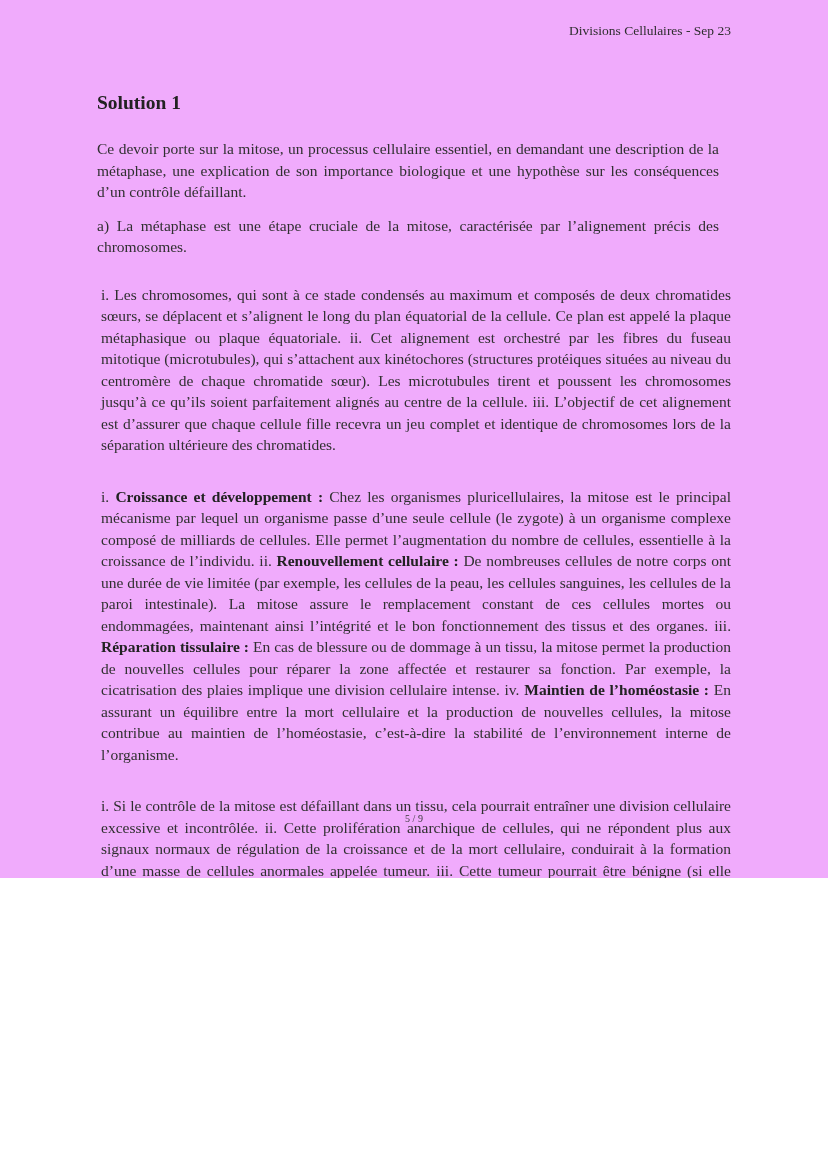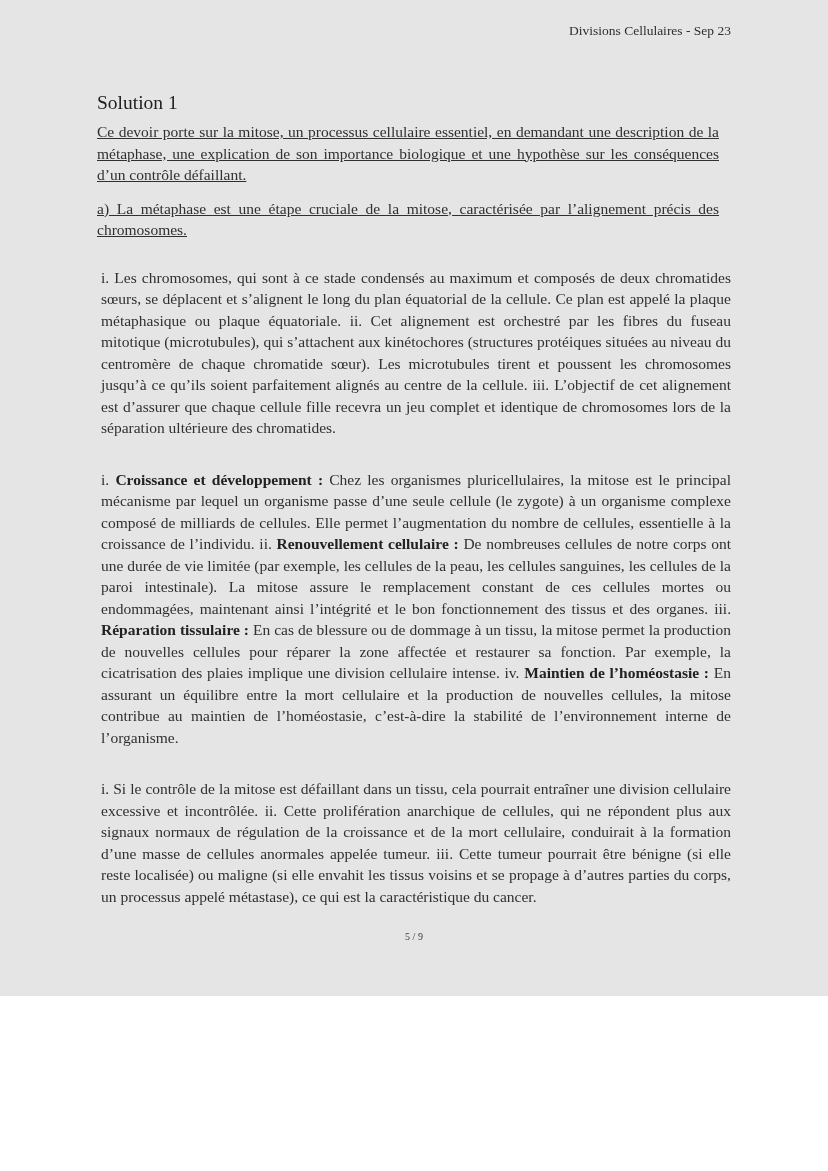--- a/index.html
+++ b/index.html
@@ -3,22 +3,22 @@
 <meta charset="utf-8">
 <style>
   html, body {
     margin: 0;
     padding: 0;
     background: #ffffff;
   }
   .page {
     position: relative;
     width: 828px;
-    height: 996px;
-    background: #e5e5e5;
+    height: 878px;
+    background: #f0abfc;
     color: #303030;
     font-family: "Liberation Serif", "DejaVu Serif", serif;
     font-size: 15.5px;
     line-height: 21.5px;
     overflow: hidden;
     box-sizing: border-box;
   }
   .running-header {
     position: absolute;
     top: 20px;
@@ -28,28 +28,27 @@
   }
   .content {
     position: absolute;
     top: 91px;
     left: 97px;
     right: 97px;
   }
   h1.solution-title {
     font-size: 19.5px;
     line-height: 24px;
-    font-weight: normal;
+    font-weight: bold;
     color: #222222;
-    margin: 0 0 6px 0;
+    margin: 0 0 23px 0;
   }
   p.body-para {
     margin: 0 12px 12px 0;
     text-align: justify;
-    text-decoration: underline;
   }
   .quote-block {
     margin: 26px 0 30px 4px;
     text-align: justify;
   }
   .quote-block strong {
     color: #222222;
   }
   .page-footer {
     position: absolute;

